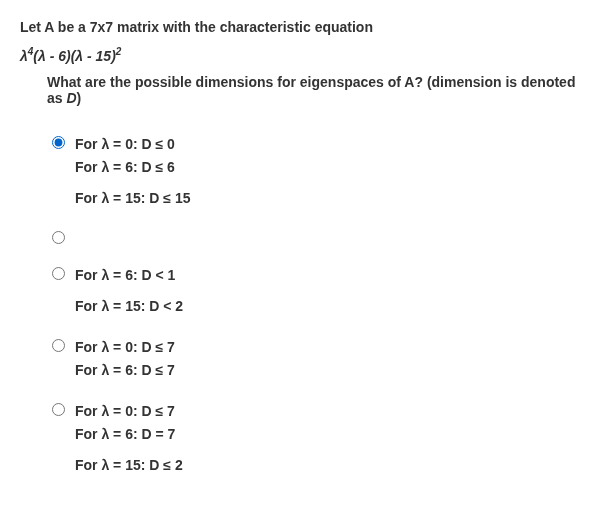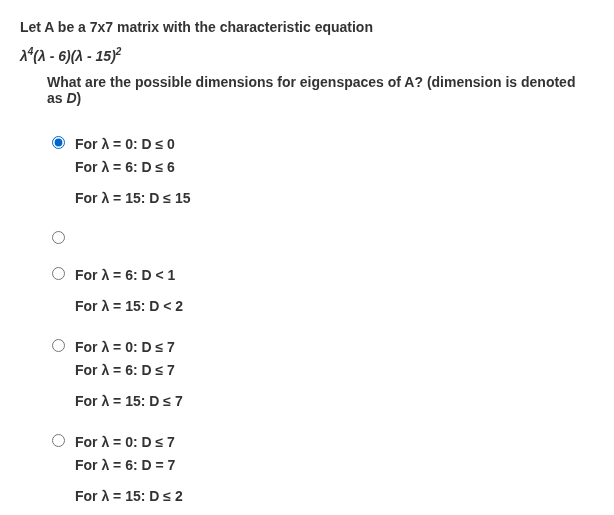--- a/index.html
+++ b/index.html
@@ -95,21 +95,20 @@
       <div class="option-content">
         <div class="line">For λ = 6: D &lt; 1</div>
         <div class="spaced-line">For λ = 15: D &lt; 2</div>
       </div>
     </div>
     <div class="option-group">
       <div class="radio-wrapper"><input type="radio" name="answer" style=""></div>
       <div class="option-content">
         <div class="line">For λ = 0: D ≤ 7</div>
         <div class="line">For λ = 6: D ≤ 7</div>
-        <div class="spaced-line">For λ = 15: D ≤ 7</div>
       </div>
     </div>
     <div class="option-group">
       <div class="radio-wrapper"><input type="radio" name="answer" style=""></div>
       <div class="option-content">
         <div class="line">For λ = 0: D ≤ 7</div>
         <div class="line">For λ = 6: D = 7</div>
         <div class="spaced-line">For λ = 15: D ≤ 2</div>
       </div>
     </div>

